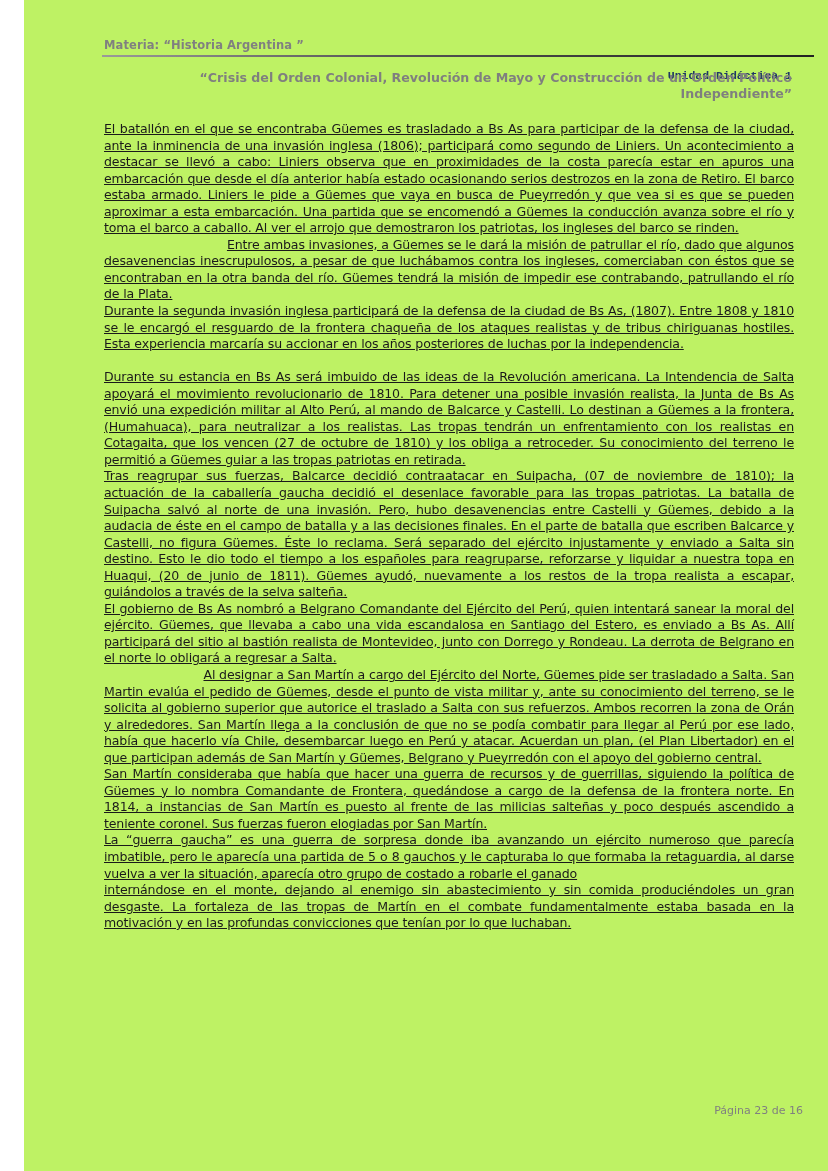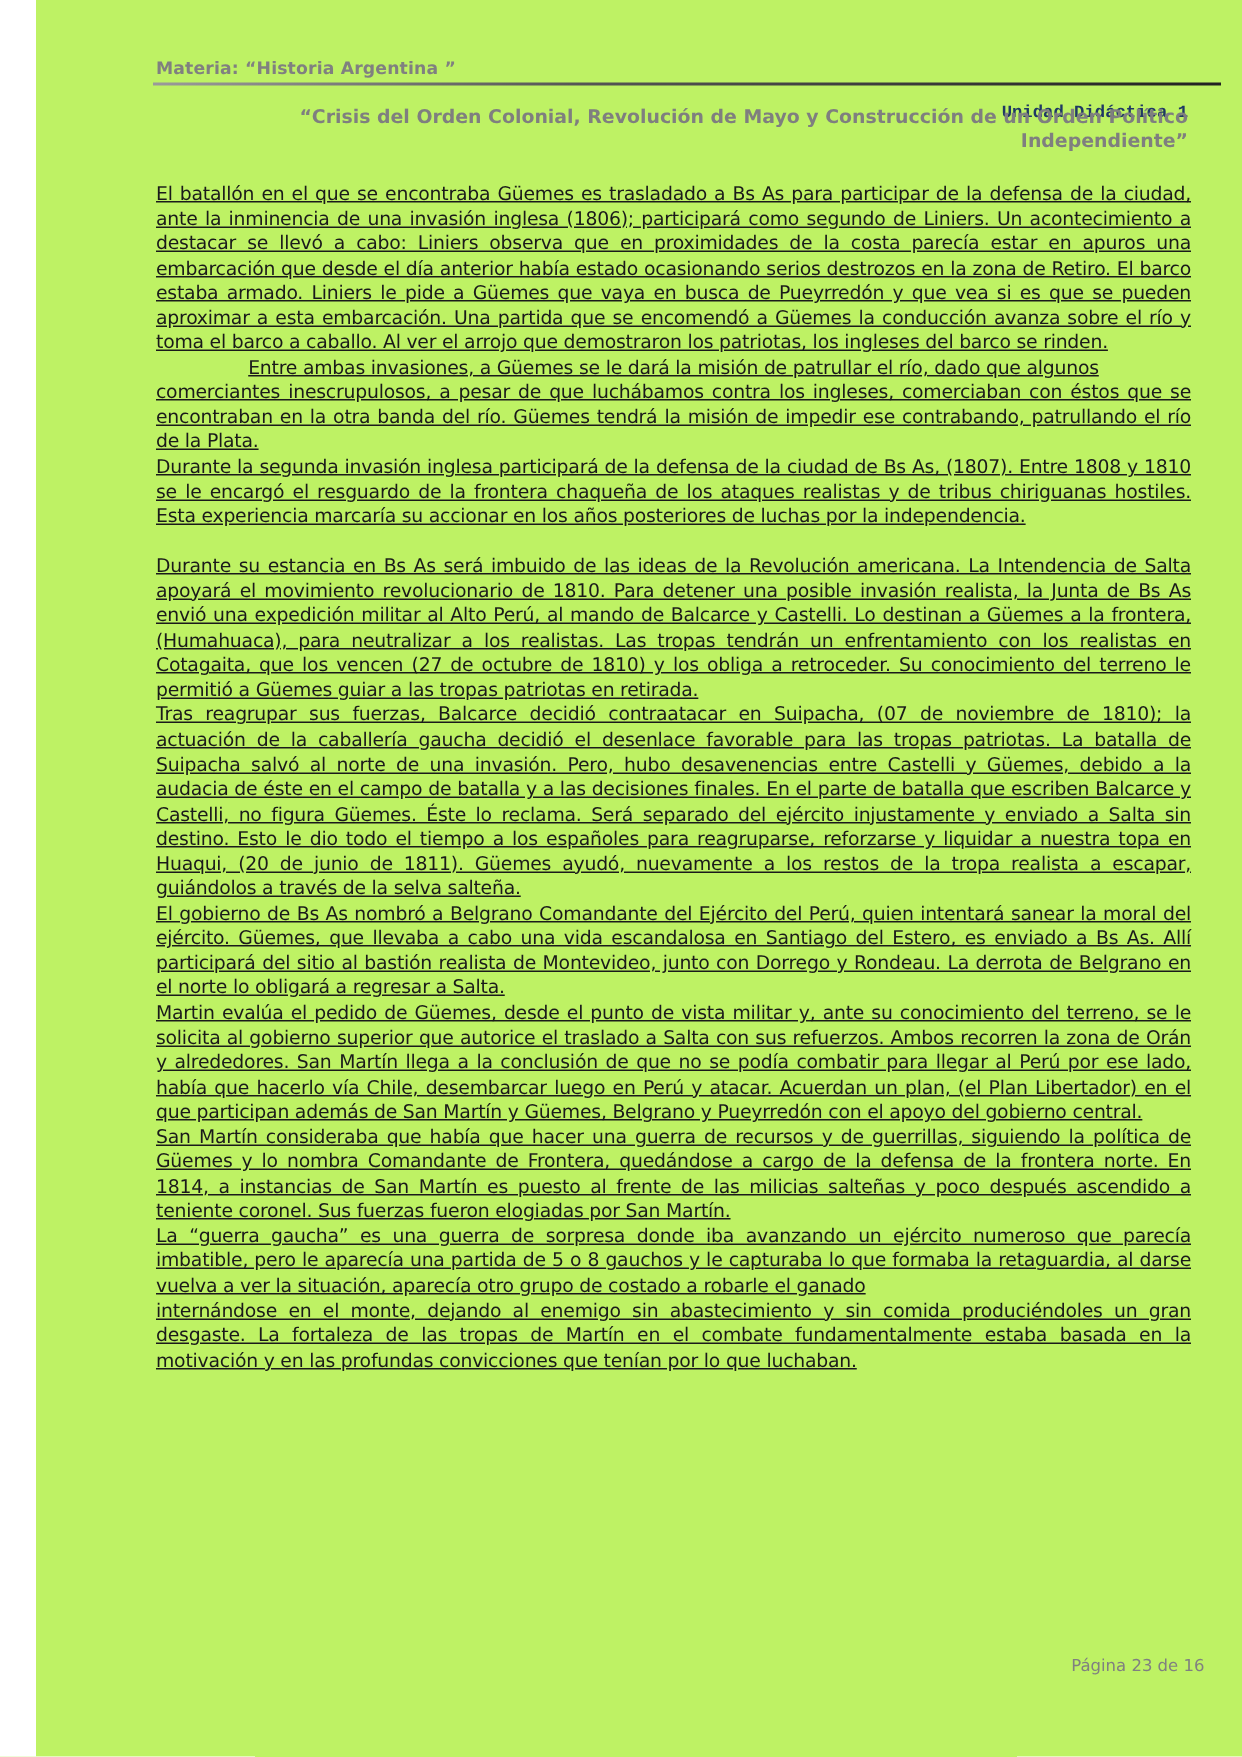--- a/index.html
+++ b/index.html
@@ -68,21 +68,21 @@
       line-height: 16.55px;
       color: #1a1a1a;
       text-align: justify;
       letter-spacing: -0.15px;
     }
     .body-text p {
       margin: 0;
       text-decoration: underline;
     }
     .body-text p.left {
-      text-align: center;
+      text-align: right;
     }
     .body-text .gap {
       height: 16.5px;
     }
     .footer-page {
       position: absolute;
       right: 49px;
       top: 1104px;
       font-size: 11px;
       color: #808080;
@@ -94,26 +94,27 @@
 <div class="page">
 
   <div class="header-materia">Materia: “Historia Argentina ”</div>
   <div class="header-rule"></div>
   <div class="header-unidad">Unidad Didáctica 1</div>
   <div class="header-subtitle">“Crisis del Orden Colonial, Revolución de Mayo y  Construcción de un Orden Político Independiente”</div>
 
   <div class="body-text">
     <p>El batallón en el que se encontraba Güemes es trasladado a Bs As para participar de la defensa de la ciudad, ante la inminencia de una invasión inglesa (1806); participará como segundo de Liniers. Un acontecimiento a destacar se llevó a cabo: Liniers observa que en proximidades de la costa parecía estar en apuros una embarcación que desde el día anterior había estado ocasionando serios destrozos en la zona de Retiro. El barco estaba armado. Liniers le pide a Güemes que vaya en busca de Pueyrredón y que vea si es que se pueden aproximar a esta embarcación. Una partida que se encomendó a Güemes la conducción avanza sobre el río y toma el barco a caballo. Al ver el arrojo que demostraron los patriotas, los ingleses del barco se rinden.</p>
     <p class="left">Entre ambas invasiones, a Güemes se le dará la misión de patrullar el río, dado que algunos</p>
-    <p>comerciantes inescrupulosos, a pesar de que luchábamos contra los ingleses, comerciaban con éstos que se encontraban en la otra banda del río. Güemes tendrá la misión de impedir ese contrabando, patrullando el río de la Plata.</p>
+    <p>desavenencias inescrupulosos, a pesar de que luchábamos contra los ingleses, comerciaban con éstos que se encontraban en la otra banda del río. Güemes tendrá la misión de impedir ese contrabando, patrullando el río de la Plata.</p>
     <p>Durante la segunda invasión inglesa participará de la defensa de la ciudad de Bs As, (1807). Entre 1808 y 1810 se le encargó el resguardo de la frontera chaqueña de los ataques realistas y de tribus chiriguanas hostiles. Esta experiencia marcaría su accionar en los años posteriores de luchas por la independencia.</p>
     <div class="gap"></div>
     <p>Durante su estancia en Bs As será imbuido de las ideas de la Revolución americana. La Intendencia de Salta apoyará el movimiento revolucionario de 1810. Para detener una posible invasión realista, la Junta de Bs As envió una expedición militar al Alto Perú, al mando de Balcarce y Castelli. Lo destinan a Güemes a la frontera, (Humahuaca), para neutralizar a los realistas. Las tropas tendrán un enfrentamiento con los realistas en Cotagaita, que los vencen (27 de octubre de 1810) y los obliga a retroceder. Su conocimiento del terreno le permitió a Güemes guiar a las tropas patriotas en retirada.</p>
     <p>Tras reagrupar sus fuerzas, Balcarce decidió contraatacar en Suipacha, (07 de noviembre de 1810); la actuación de la caballería gaucha decidió el desenlace favorable para las tropas patriotas. La batalla de Suipacha salvó al norte de una invasión. Pero, hubo desavenencias entre Castelli y Güemes, debido a la audacia de éste en el campo de batalla y a las decisiones finales. En el parte de batalla que escriben Balcarce y Castelli, no figura Güemes. Éste lo reclama. Será separado del ejército injustamente y enviado a Salta sin destino. Esto le dio todo el tiempo a los españoles para reagruparse, reforzarse y liquidar a nuestra topa en Huaqui, (20 de junio de 1811). Güemes ayudó, nuevamente a los restos de la tropa realista a escapar, guiándolos a través de la selva salteña.</p>
     <p>El gobierno de Bs As nombró a Belgrano Comandante del Ejército del Perú, quien intentará sanear la moral del ejército. Güemes, que llevaba a cabo una vida escandalosa en Santiago del Estero, es enviado a Bs As. Allí participará del sitio al bastión realista de Montevideo, junto con Dorrego y Rondeau. La derrota de Belgrano en el norte lo obligará a regresar a Salta.</p>
+    <p class="left">Al designar a San Martín a cargo del Ejército del Norte, Güemes pide ser trasladado a Salta. San</p>
     <p>Martin evalúa el pedido de Güemes, desde el punto de vista militar y, ante su conocimiento del terreno, se le solicita al gobierno superior que autorice el traslado a Salta con sus refuerzos. Ambos recorren la zona de Orán y alrededores. San Martín llega a la conclusión de que no se podía combatir para llegar al Perú por ese lado, había que hacerlo vía Chile, desembarcar luego en Perú y atacar. Acuerdan un plan, (el Plan Libertador) en el que participan además de San Martín y Güemes, Belgrano y Pueyrredón con el apoyo del gobierno central.</p>
     <p>San Martín consideraba que había que hacer una guerra de recursos y de guerrillas, siguiendo la política de Güemes y lo nombra Comandante de Frontera, quedándose a cargo de la defensa de la frontera norte. En 1814, a instancias de San Martín es puesto al frente de las milicias salteñas y poco después ascendido a teniente coronel. Sus fuerzas fueron elogiadas por San Martín.</p>
     <p>La “guerra gaucha” es una guerra de sorpresa donde iba avanzando un ejército numeroso que parecía imbatible, pero le aparecía una partida de 5 o 8 gauchos y le capturaba lo que formaba la retaguardia, al darse vuelva a ver la situación, aparecía otro grupo de costado a robarle el ganado</p>
     <p>internándose en el monte, dejando al enemigo sin abastecimiento y sin comida produciéndoles un gran desgaste. La fortaleza de las tropas de Martín en el combate fundamentalmente estaba basada en la motivación y en las profundas convicciones que tenían por lo que luchaban.</p>
   </div>
 
   <div class="footer-page">Página 23 de 16</div>
 
 </div>
 

